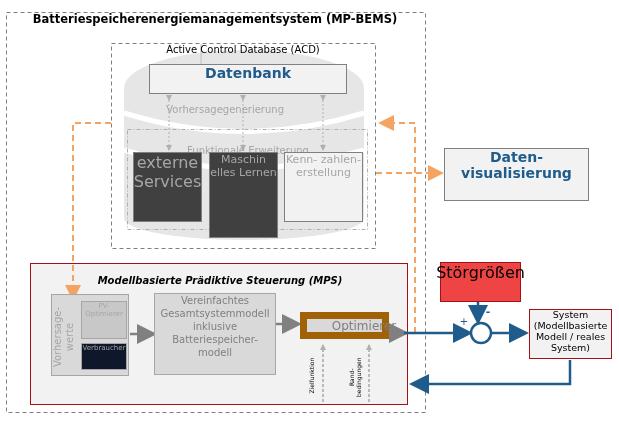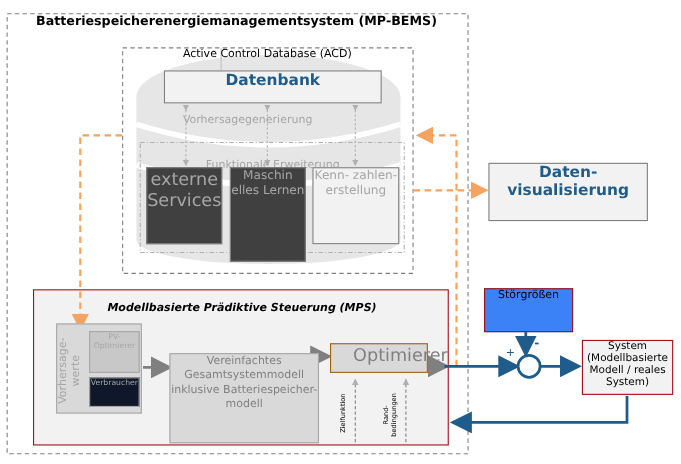--- a/index.html
+++ b/index.html
@@ -105,30 +105,30 @@
 
 <div class="box" style="left:51px;top:294px;width:78px;height:82px;background:#d9d9d9;border:1px solid #a6a6a6;"></div>
 <div class="lbl" style="left:24px;top:325px;width:80px;font-size:10px;color:#a6a6a6;transform:rotate(-90deg);">Vorhersage- werte</div>
 <div class="box" style="left:81px;top:301px;width:46px;height:38px;background:#c8c8c8;border:1px solid #a6a6a6;font-size:7px;color:#a6a6a6;">
       <span>PV- Optimierer</span>
     </div>
 <div class="box" style="left:81px;top:343px;width:46px;height:27px;background:#0f172a;border:1px solid #a6a6a6;font-size:7px;color:#a6a6a6;">
       <span>Verbraucher</span>
     </div>
 
-<div class="box" style="left:154px;top:293px;width:136px;height:82px;background:#d9d9d9;border:1px solid #a6a6a6;font-size:10px;color:#808080;line-height:1.3;margin-top:28px;">
+<div class="box" style="left:154px;top:293px;width:122px;height:82px;background:#d9d9d9;border:1px solid #a6a6a6;font-size:10px;color:#808080;line-height:1.3;">
       <span>Vereinfachtes Gesamtsystemmodell inklusive Batteriespeicher- modell</span>
     </div>
-<div class="box" style="left:300px;top:312px;width:89px;height:27px;background:#d9d9d9;border:1px solid #a16207;font-size:16px;color:#808080;padding-left:39px;">
+<div class="box" style="left:300px;top:312px;width:89px;height:27px;background:#d9d9d9;border:7px solid #a16207;font-size:12px;color:#808080;padding-left:39px;">
       <span>Optimierer</span>
     </div>
 <div class="lbl" style="left:287px;top:372px;width:50px;font-size:6px;transform:rotate(-90deg);">Zielfunktion</div>
 <div class="lbl" style="left:330px;top:370px;width:50px;font-size:6px;transform:rotate(-90deg);">Rand- bedingungen</div>
 
-<div class="box" style="left:440px;top:262px;width:81px;height:40px;background:#3b82f6;border:1px solid #A50F15;font-size:10px;">
+<div class="box" style="left:440px;top:262px;width:81px;height:40px;background:#ef4444;border:1px solid #A50F15;font-size:16px;">
       <span>Störgrößen</span>
     </div>
 <div class="lbl" style="left:459px;top:316px;width:10px;font-size:10px;color:#1F5C8C;">+</div>
 <div class="lbl" style="left:483px;top:305px;width:10px;font-size:11px;font-weight:bold;color:#1F5C8C;">-</div>
 
 <div class="box" style="left:529px;top:309px;width:83px;height:50px;background:#f2f2f2;border:1px solid #A50F15;font-size:9.5px;line-height:1.15;">
       <span>System (Modellbasierte Modell / reales System)</span>
     </div>
 </div>
 

